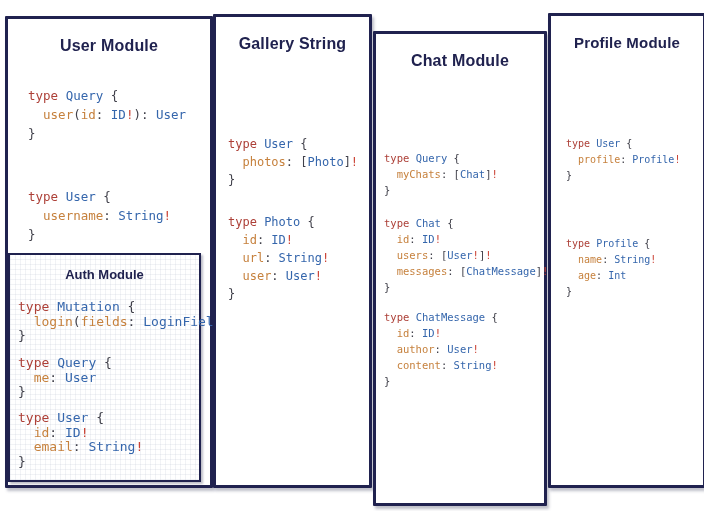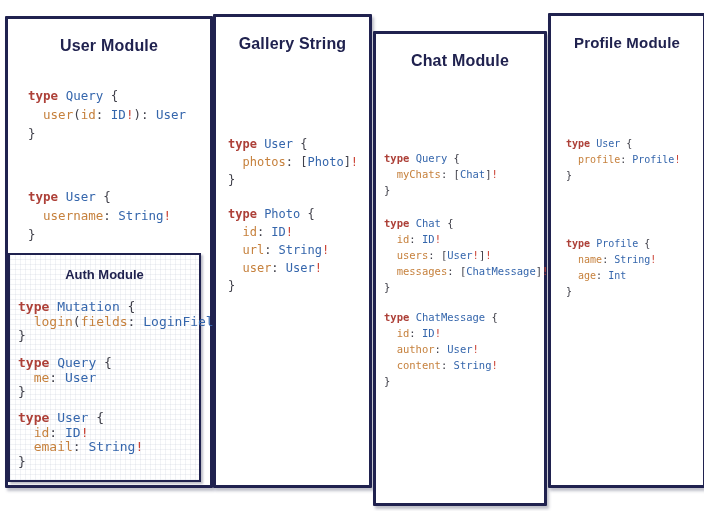--- a/index.html
+++ b/index.html
@@ -25,28 +25,28 @@
               repeating-linear-gradient(0deg, rgba(185,192,208,.20) 0 1px, transparent 1px 5px),
               repeating-linear-gradient(90deg, rgba(185,192,208,.20) 0 1px, transparent 1px 5px);}
   .auth-box h3{margin:12px 4px 0;text-align:center;color:var(--navy);
                font-size:13px;font-weight:700;}
   .code{position:absolute;font-family:"DejaVu Sans Mono",monospace;white-space:pre;
         color:var(--punct);}
   .code .ln{display:block;}
   .panel-user > .code{left:20px;font-size:12.5px;line-height:19px;}
   .code-user-0{top:67px;} .code-user-1{top:168px;}
   .panel-gallery > .code{left:12px;font-size:12px;line-height:18px;}
-  .code-gallery-0{top:118px;} .code-gallery-1{top:188px;}
+  .code-gallery-0{top:118px;} .code-gallery-1{top:196px;}
   .panel-chat > .code{left:8px;font-size:10.5px;line-height:16px;}
   .code-chat-0{top:116px;} .code-chat-1{top:181px;} .code-chat-2{top:275px;}
   .panel-profile > .code{left:15px;font-size:10px;line-height:16px;}
   .code-profile-0{top:120px;} .code-profile-1{top:188px;margin-top:32px;}
   .auth-box > .code{left:8px;font-size:13px;line-height:14.5px;}
   .code-auth-0{top:45px;} .code-auth-1{top:101px;} .code-auth-2{top:156px;}
-  .tok-k{color:var(--keyword);font-weight:bold;} .tok-t{color:var(--type);}
+  .tok-k{color:var(--keyword);} .tok-t{color:var(--type);}
   .tok-f{color:var(--field);}  .tok-p{color:var(--punct);}
   .tok-b{color:var(--bang);}
 </style>
 </head>
 <body>
 
 <div id="canvas">
 
   <section class="panel panel-user">
     <h2>User Module</h2>

